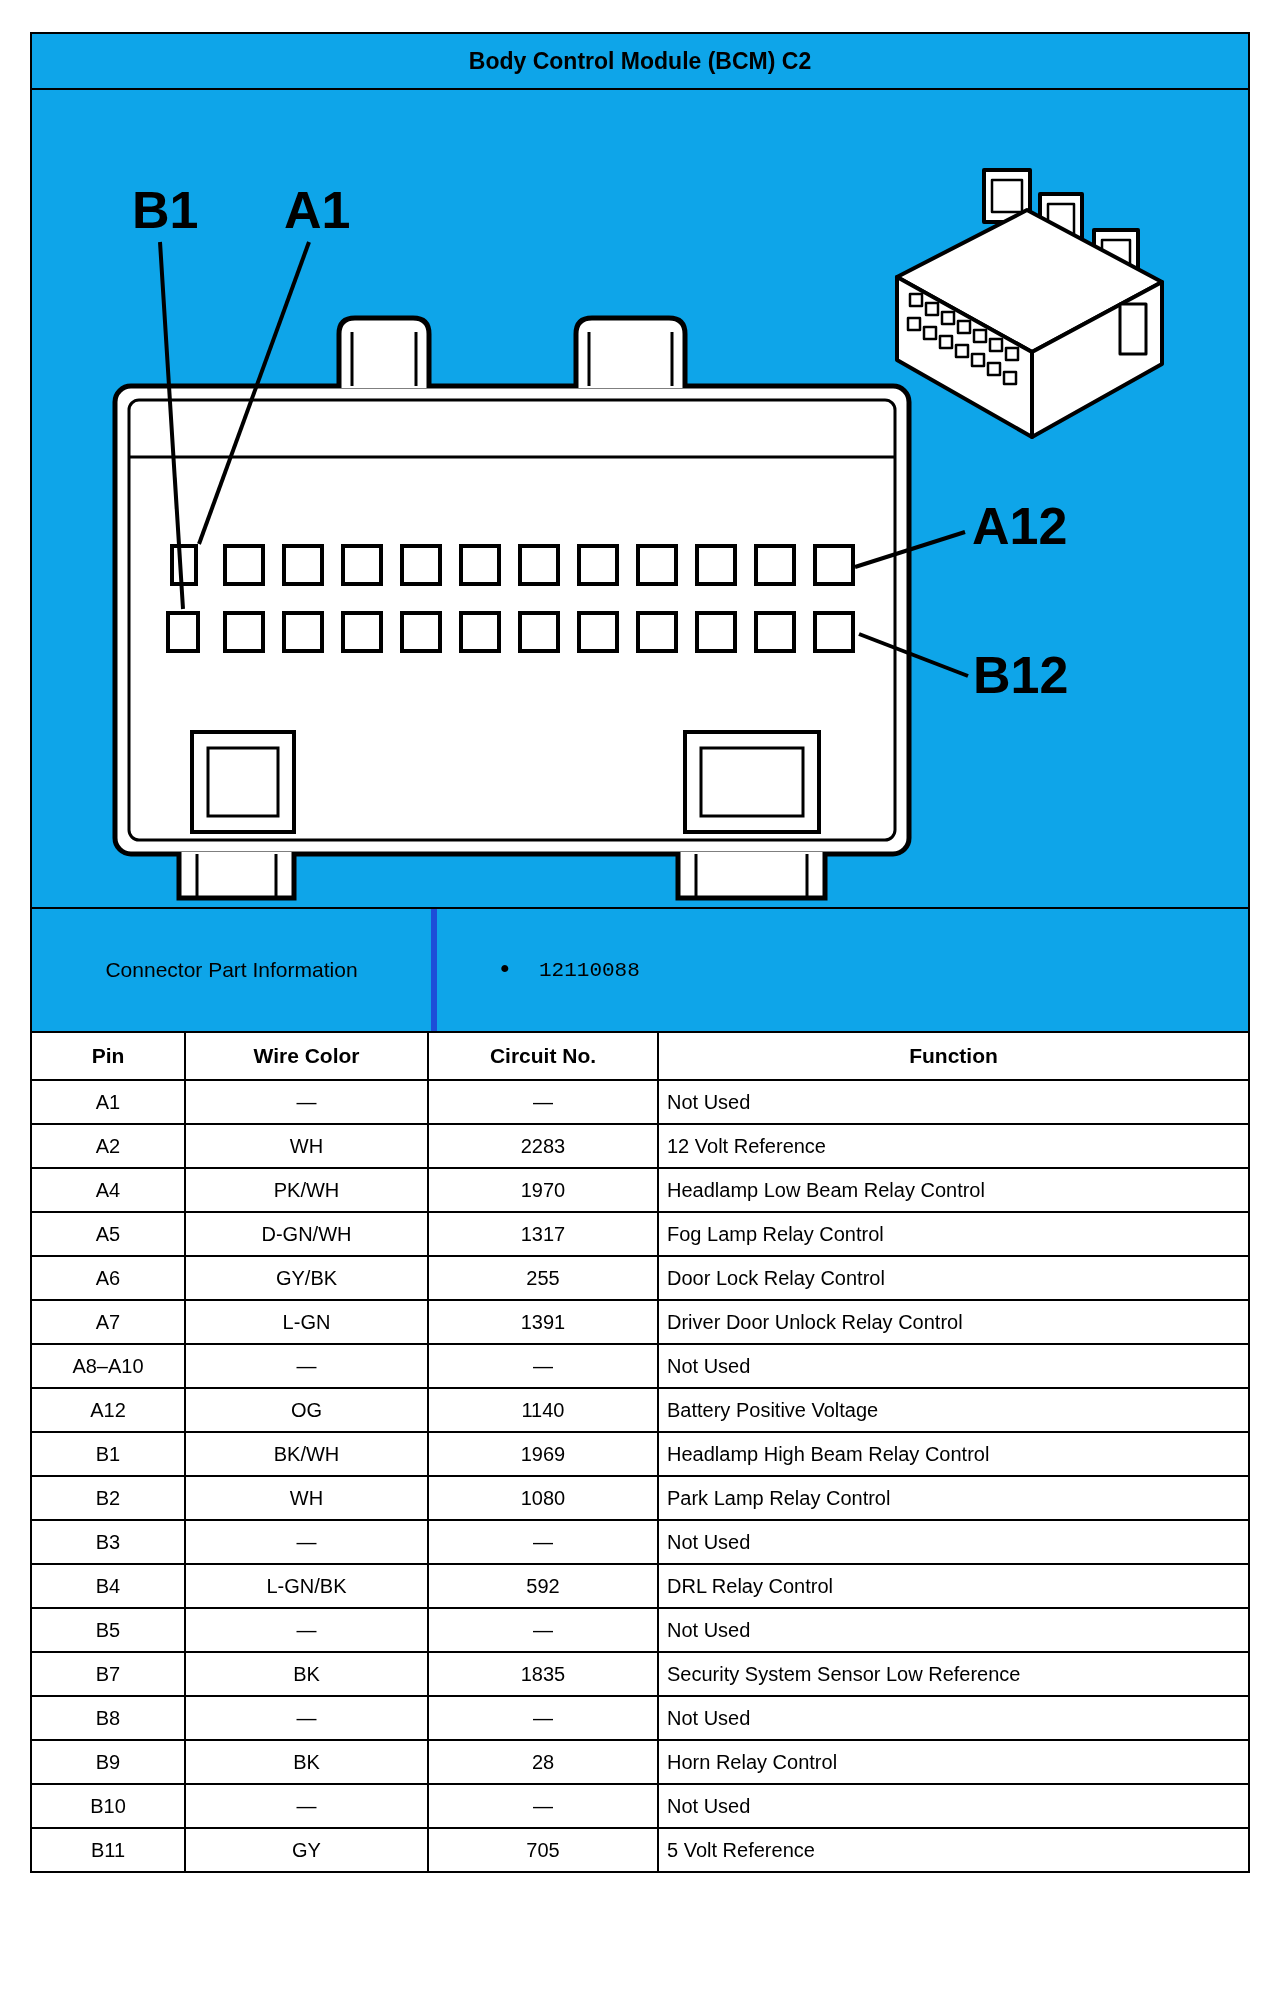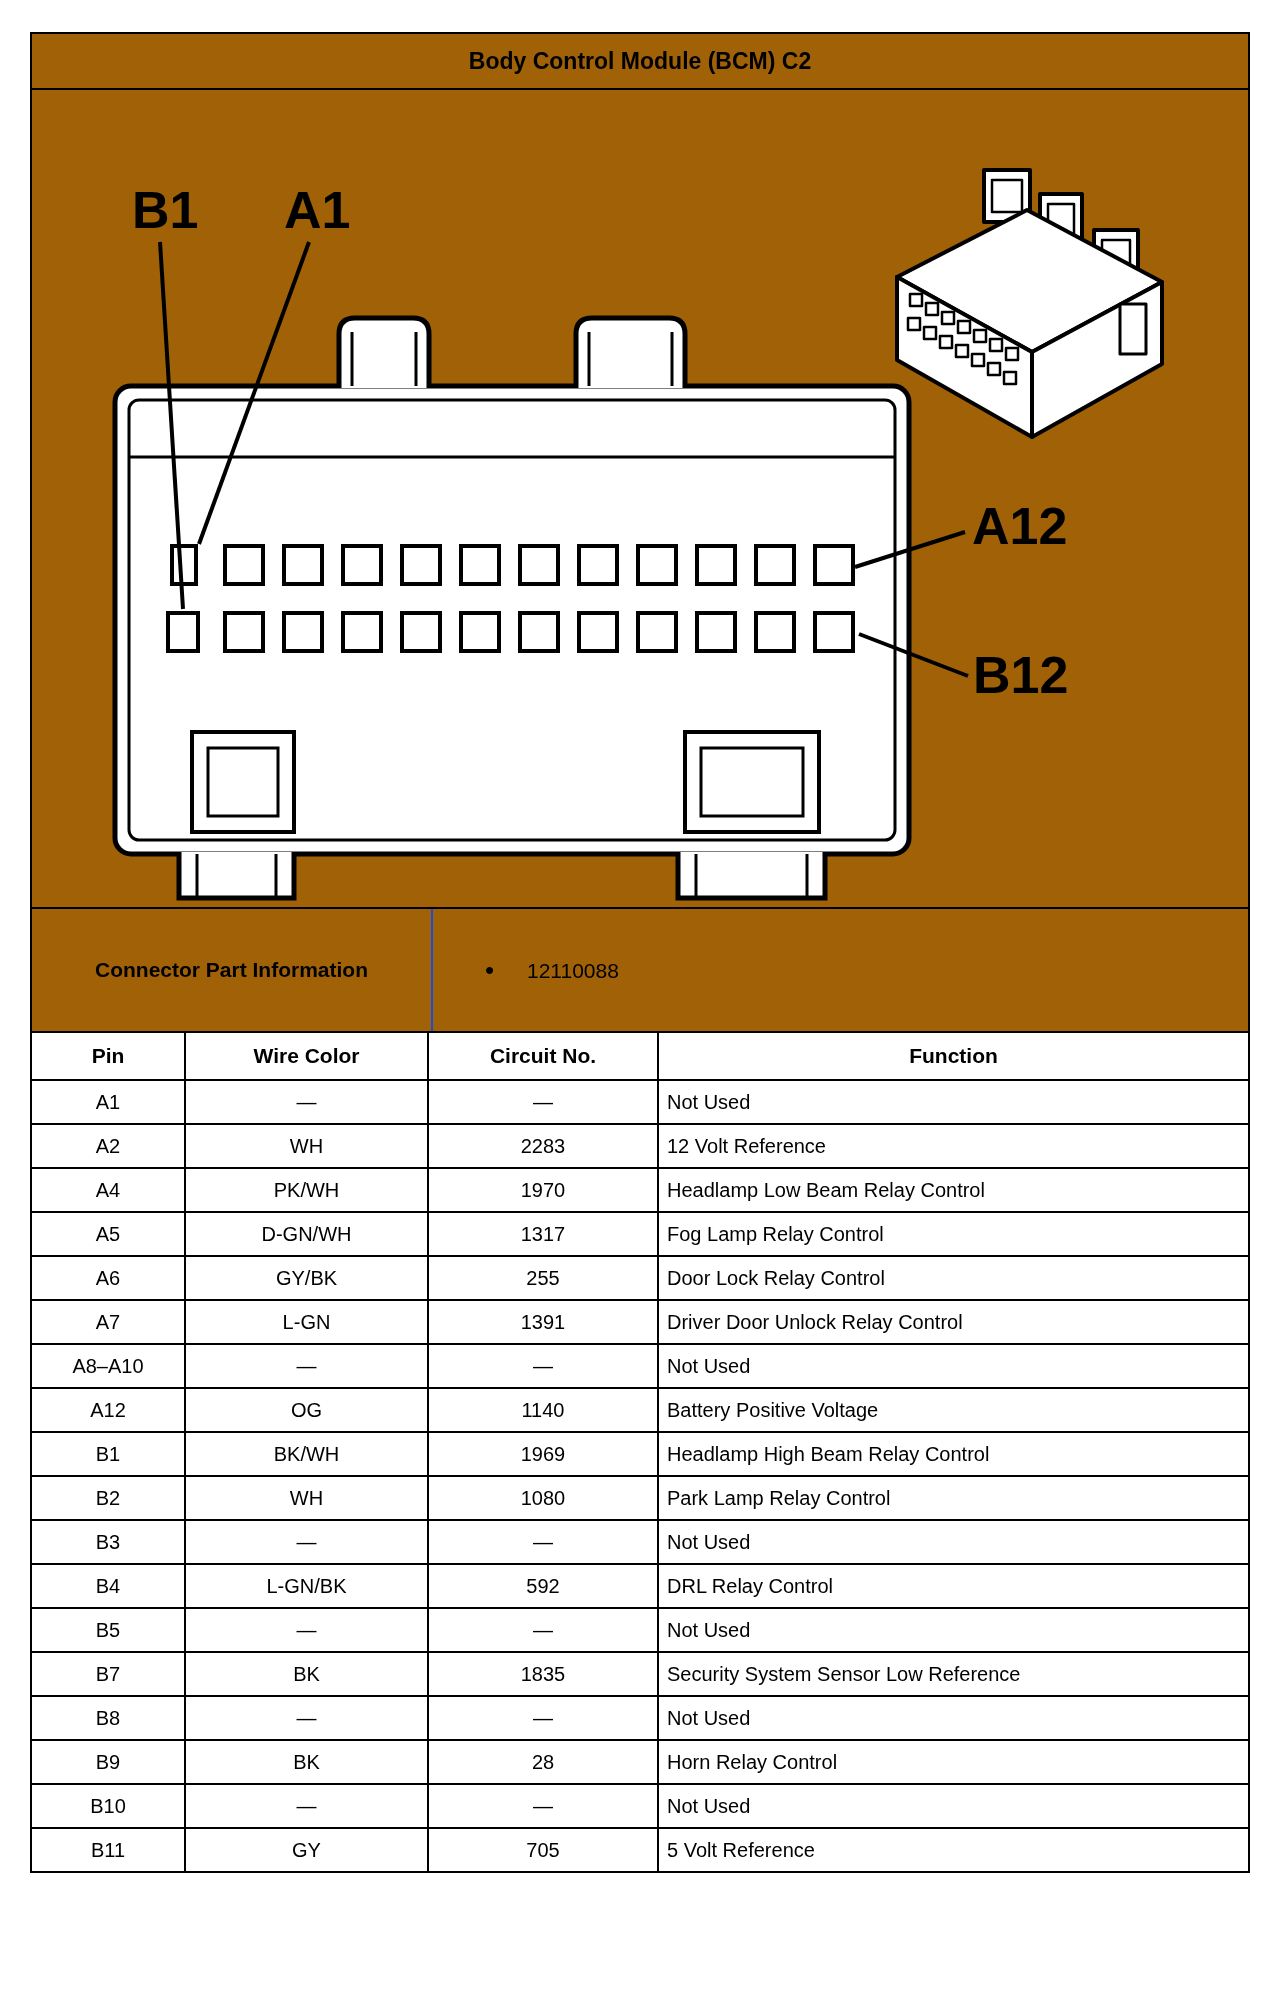--- a/index.html
+++ b/index.html
@@ -3,43 +3,43 @@
 <meta charset="utf-8">
 <style>
   html, body { margin: 0; padding: 0; }
   body {
     width: 1280px; height: 1994px;
     background: #fff; color: #000;
     font-family: "Liberation Sans", sans-serif;
     position: relative;
   }
   .frame { position: absolute; left: 30px; top: 32px; width: 1220px; }
-  .box { border: 2px solid #000; background: #a16207; }
+  .box { border: 2px solid #000; background: #0ea5e9; }
 
   .title-bar {
     height: 54px;
     display: flex; align-items: center; justify-content: center;
     font-size: 23px; font-weight: bold;
   }
 
   .diagram { margin-top: -2px; height: 817px; position: relative; }
   .diagram svg { display: block; width: 100%; height: 100%; }
   .diagram text { font-family: "Liberation Sans", sans-serif; font-weight: bold; fill: #000; stroke: none; }
 
   .part-info { margin-top: -2px; height: 122px; display: flex; }
   .part-info-left {
-    width: 399px; border-right: 2px solid #1d4ed8;
+    width: 399px; border-right: 6px solid #1d4ed8;
     display: flex; align-items: center; justify-content: center;
-    font-weight: bold; font-size: 21px; text-align: right;
+    font-weight: normal; font-size: 21px; text-align: right;
   }
   .part-info-right {
     flex: 1; display: flex; flex-direction: column; justify-content: center;
     padding-left: 50px;
   }
-  ul.bullets { margin: 0; padding: 0; }
+  ul.bullets { margin: 8px; padding: 0; font-family: Liberation Mono, monospace; }
   ul.bullets li {
     list-style: none; font-size: 21px; line-height: 37px;
     position: relative; padding-left: 44px;
   }
   ul.bullets li::before {
     content: "\2022"; position: absolute; left: 2px; top: 0;
     font-size: 26px;
   }
 
   table.pins {

